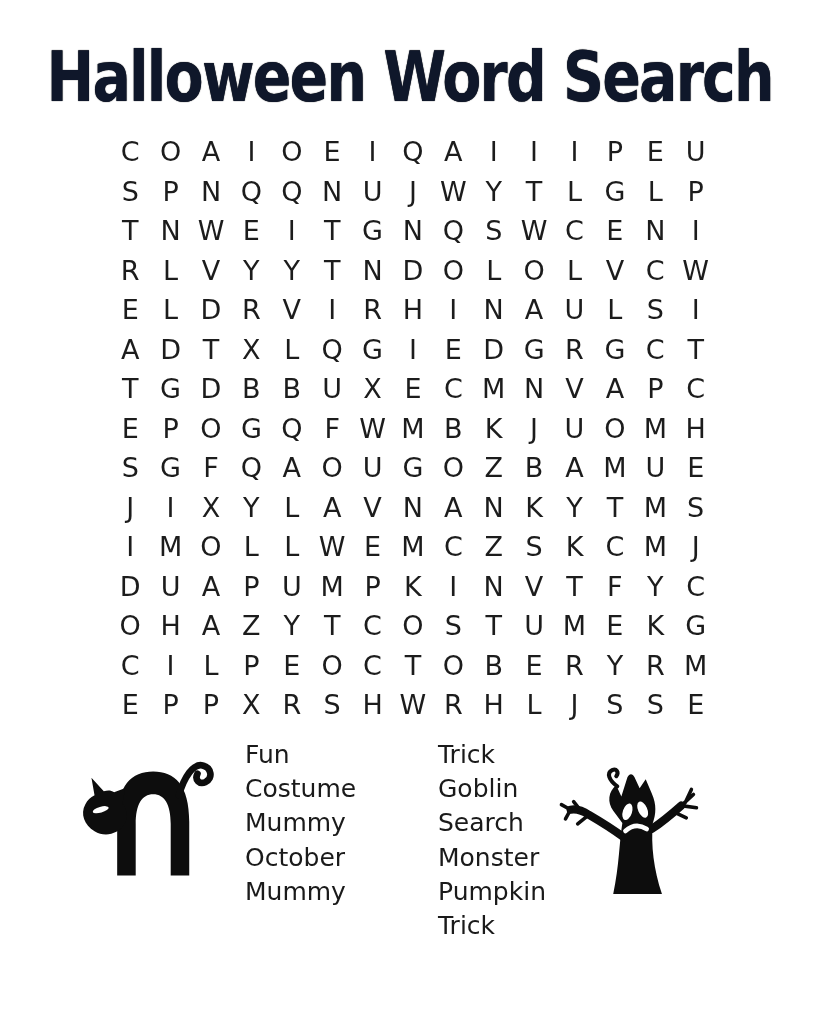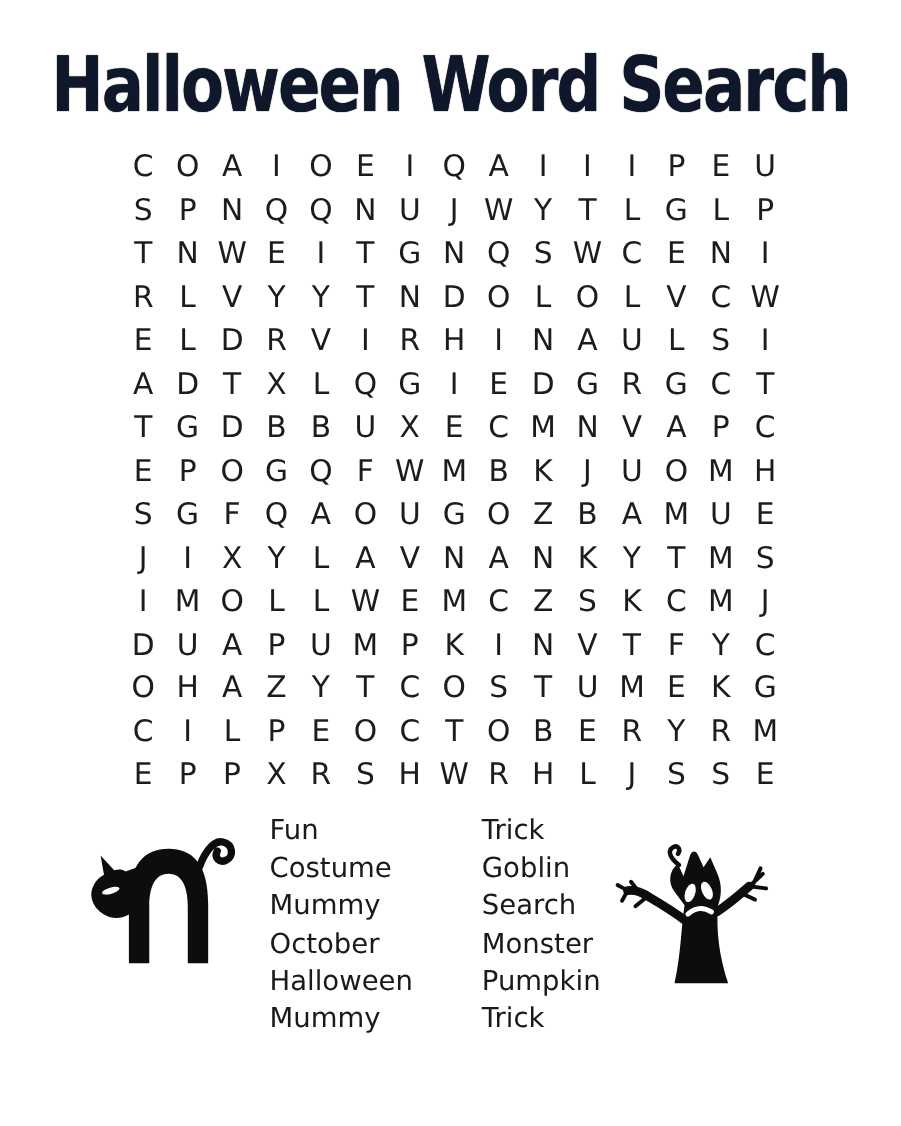--- a/index.html
+++ b/index.html
@@ -310,21 +310,20 @@
       <div class="cell">S</div>
       <div class="cell">S</div>
       <div class="cell">E</div>
     </div>
 
   <div class="words words-col1">
       <div class="word">Fun</div>
       <div class="word">Costume</div>
       <div class="word">Mummy</div>
       <div class="word">October</div>
-      <div class="word">Halloween</div>
       <div class="word">Mummy</div>
     </div>
   <div class="words words-col2">
       <div class="word">Trick</div>
       <div class="word">Goblin</div>
       <div class="word">Search</div>
       <div class="word">Monster</div>
       <div class="word">Pumpkin</div>
       <div class="word">Trick</div>
     </div>

